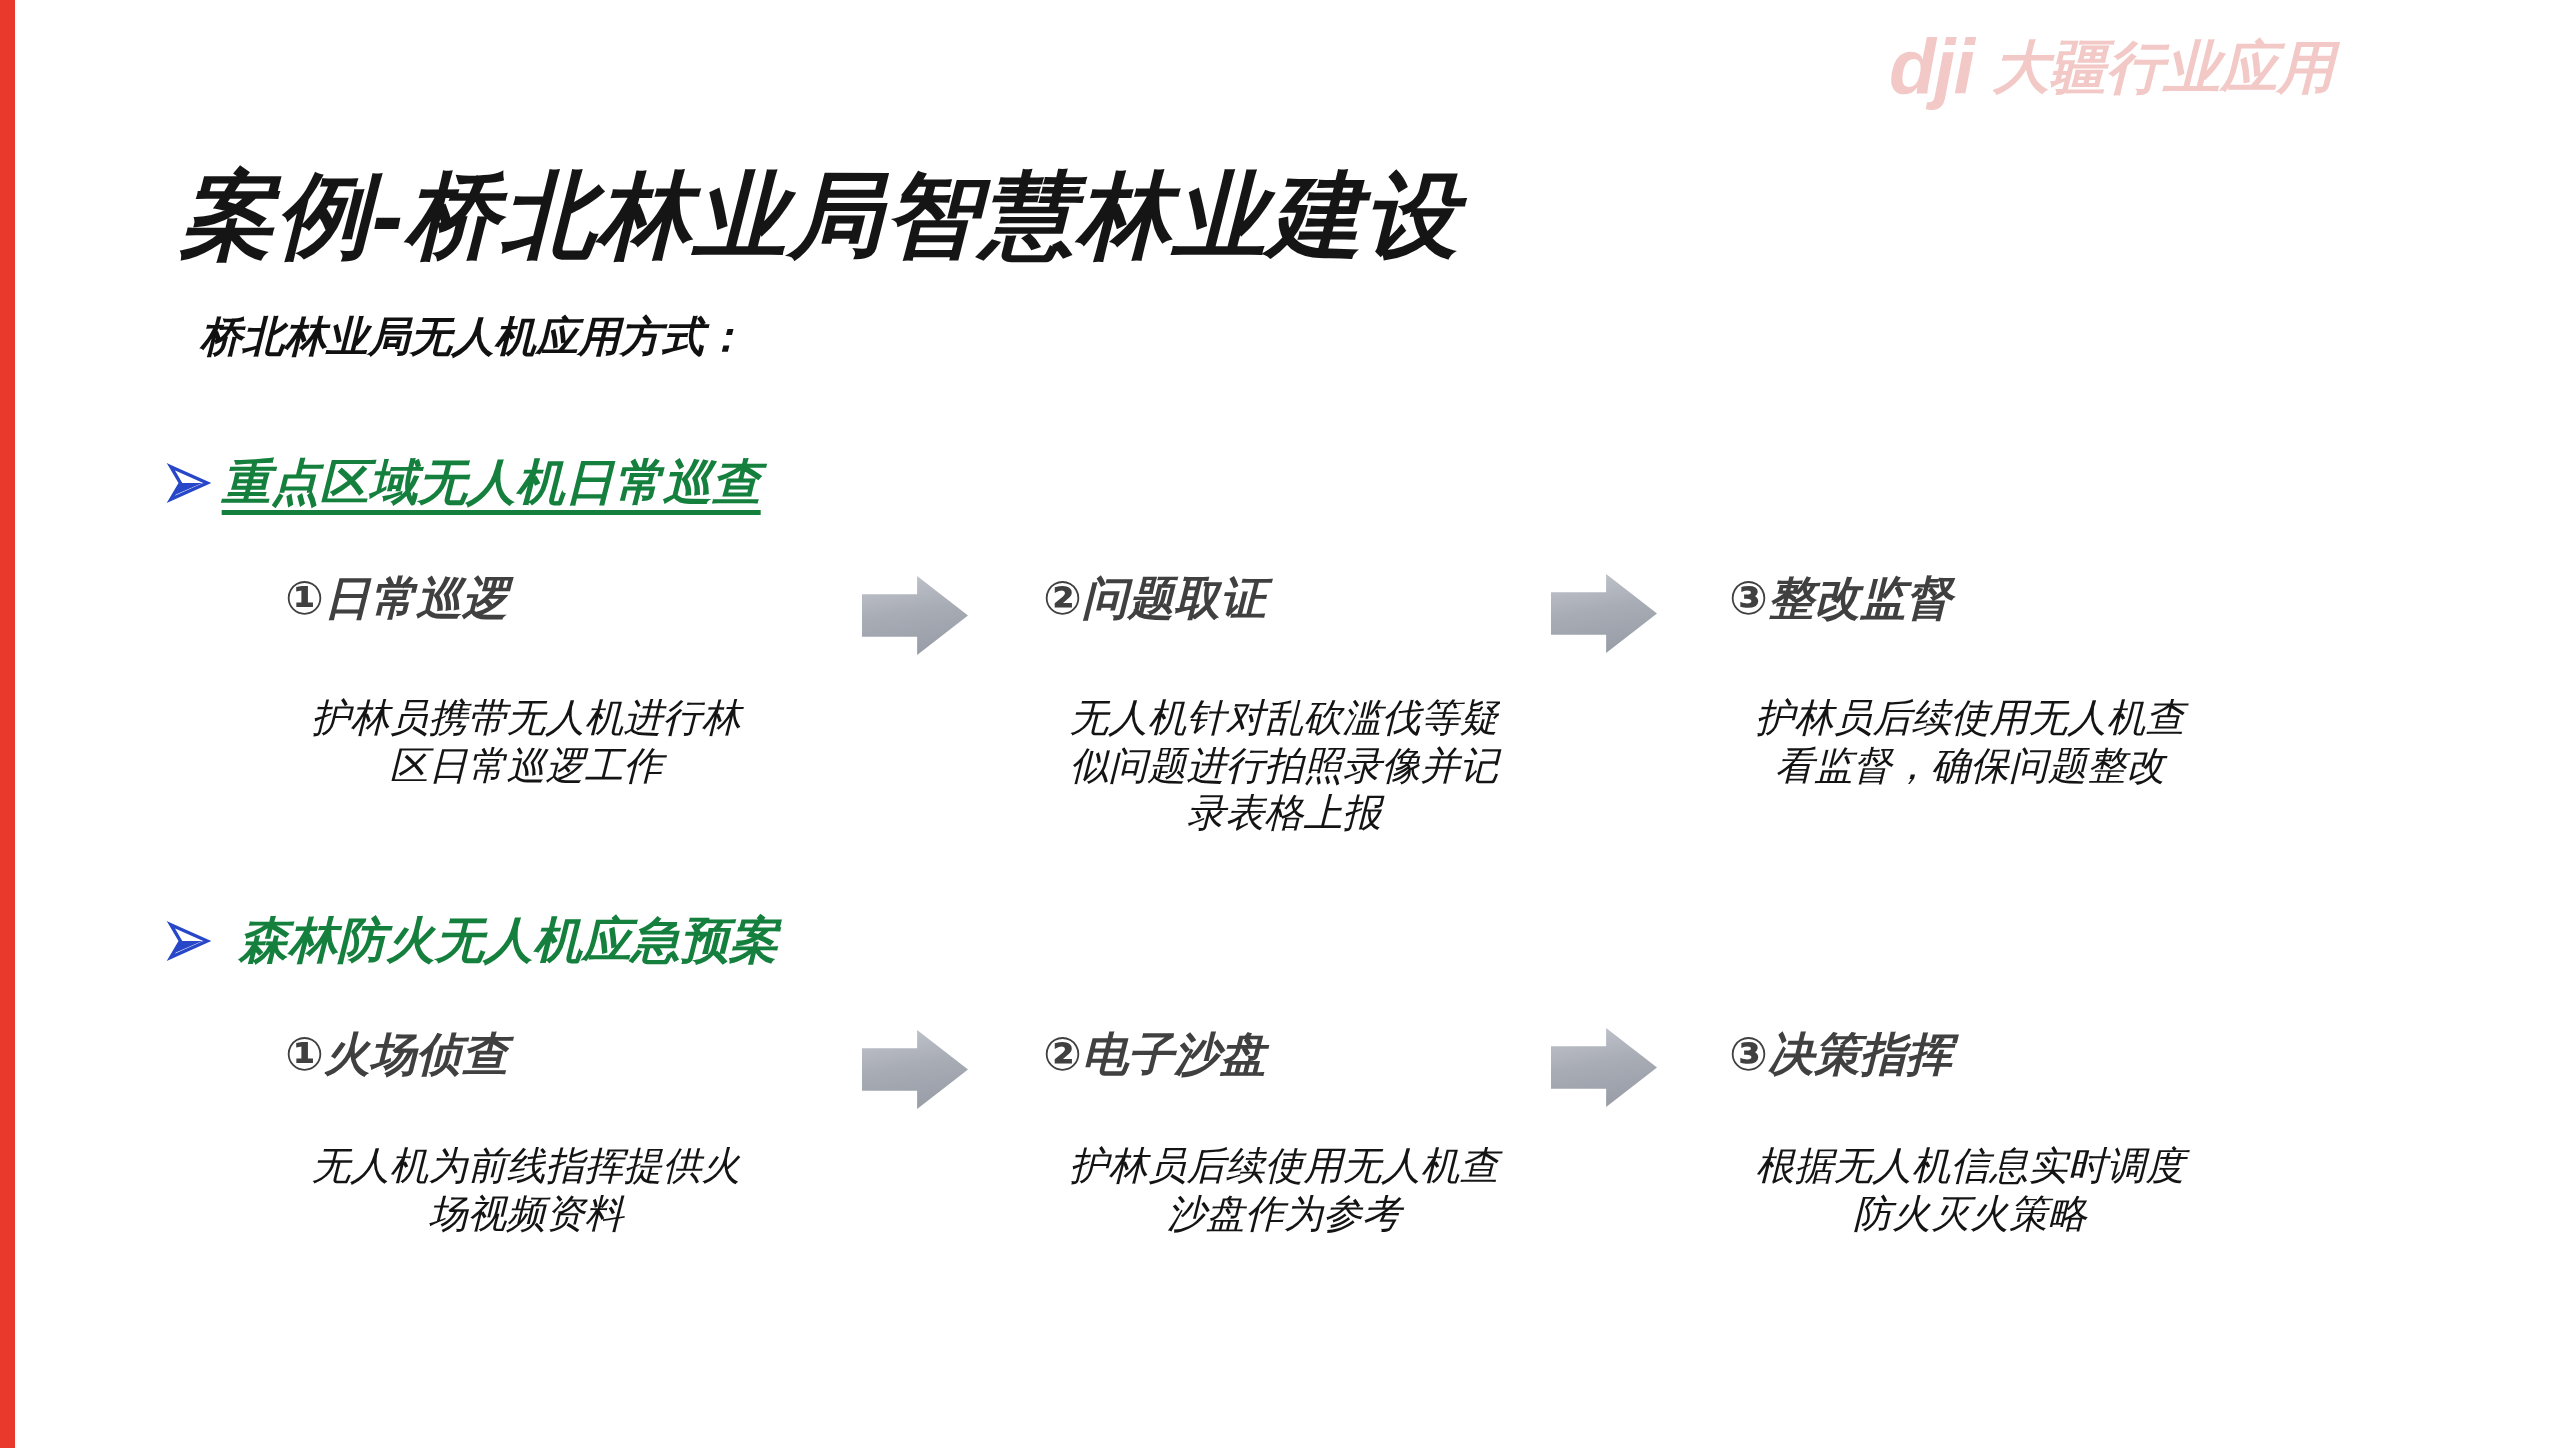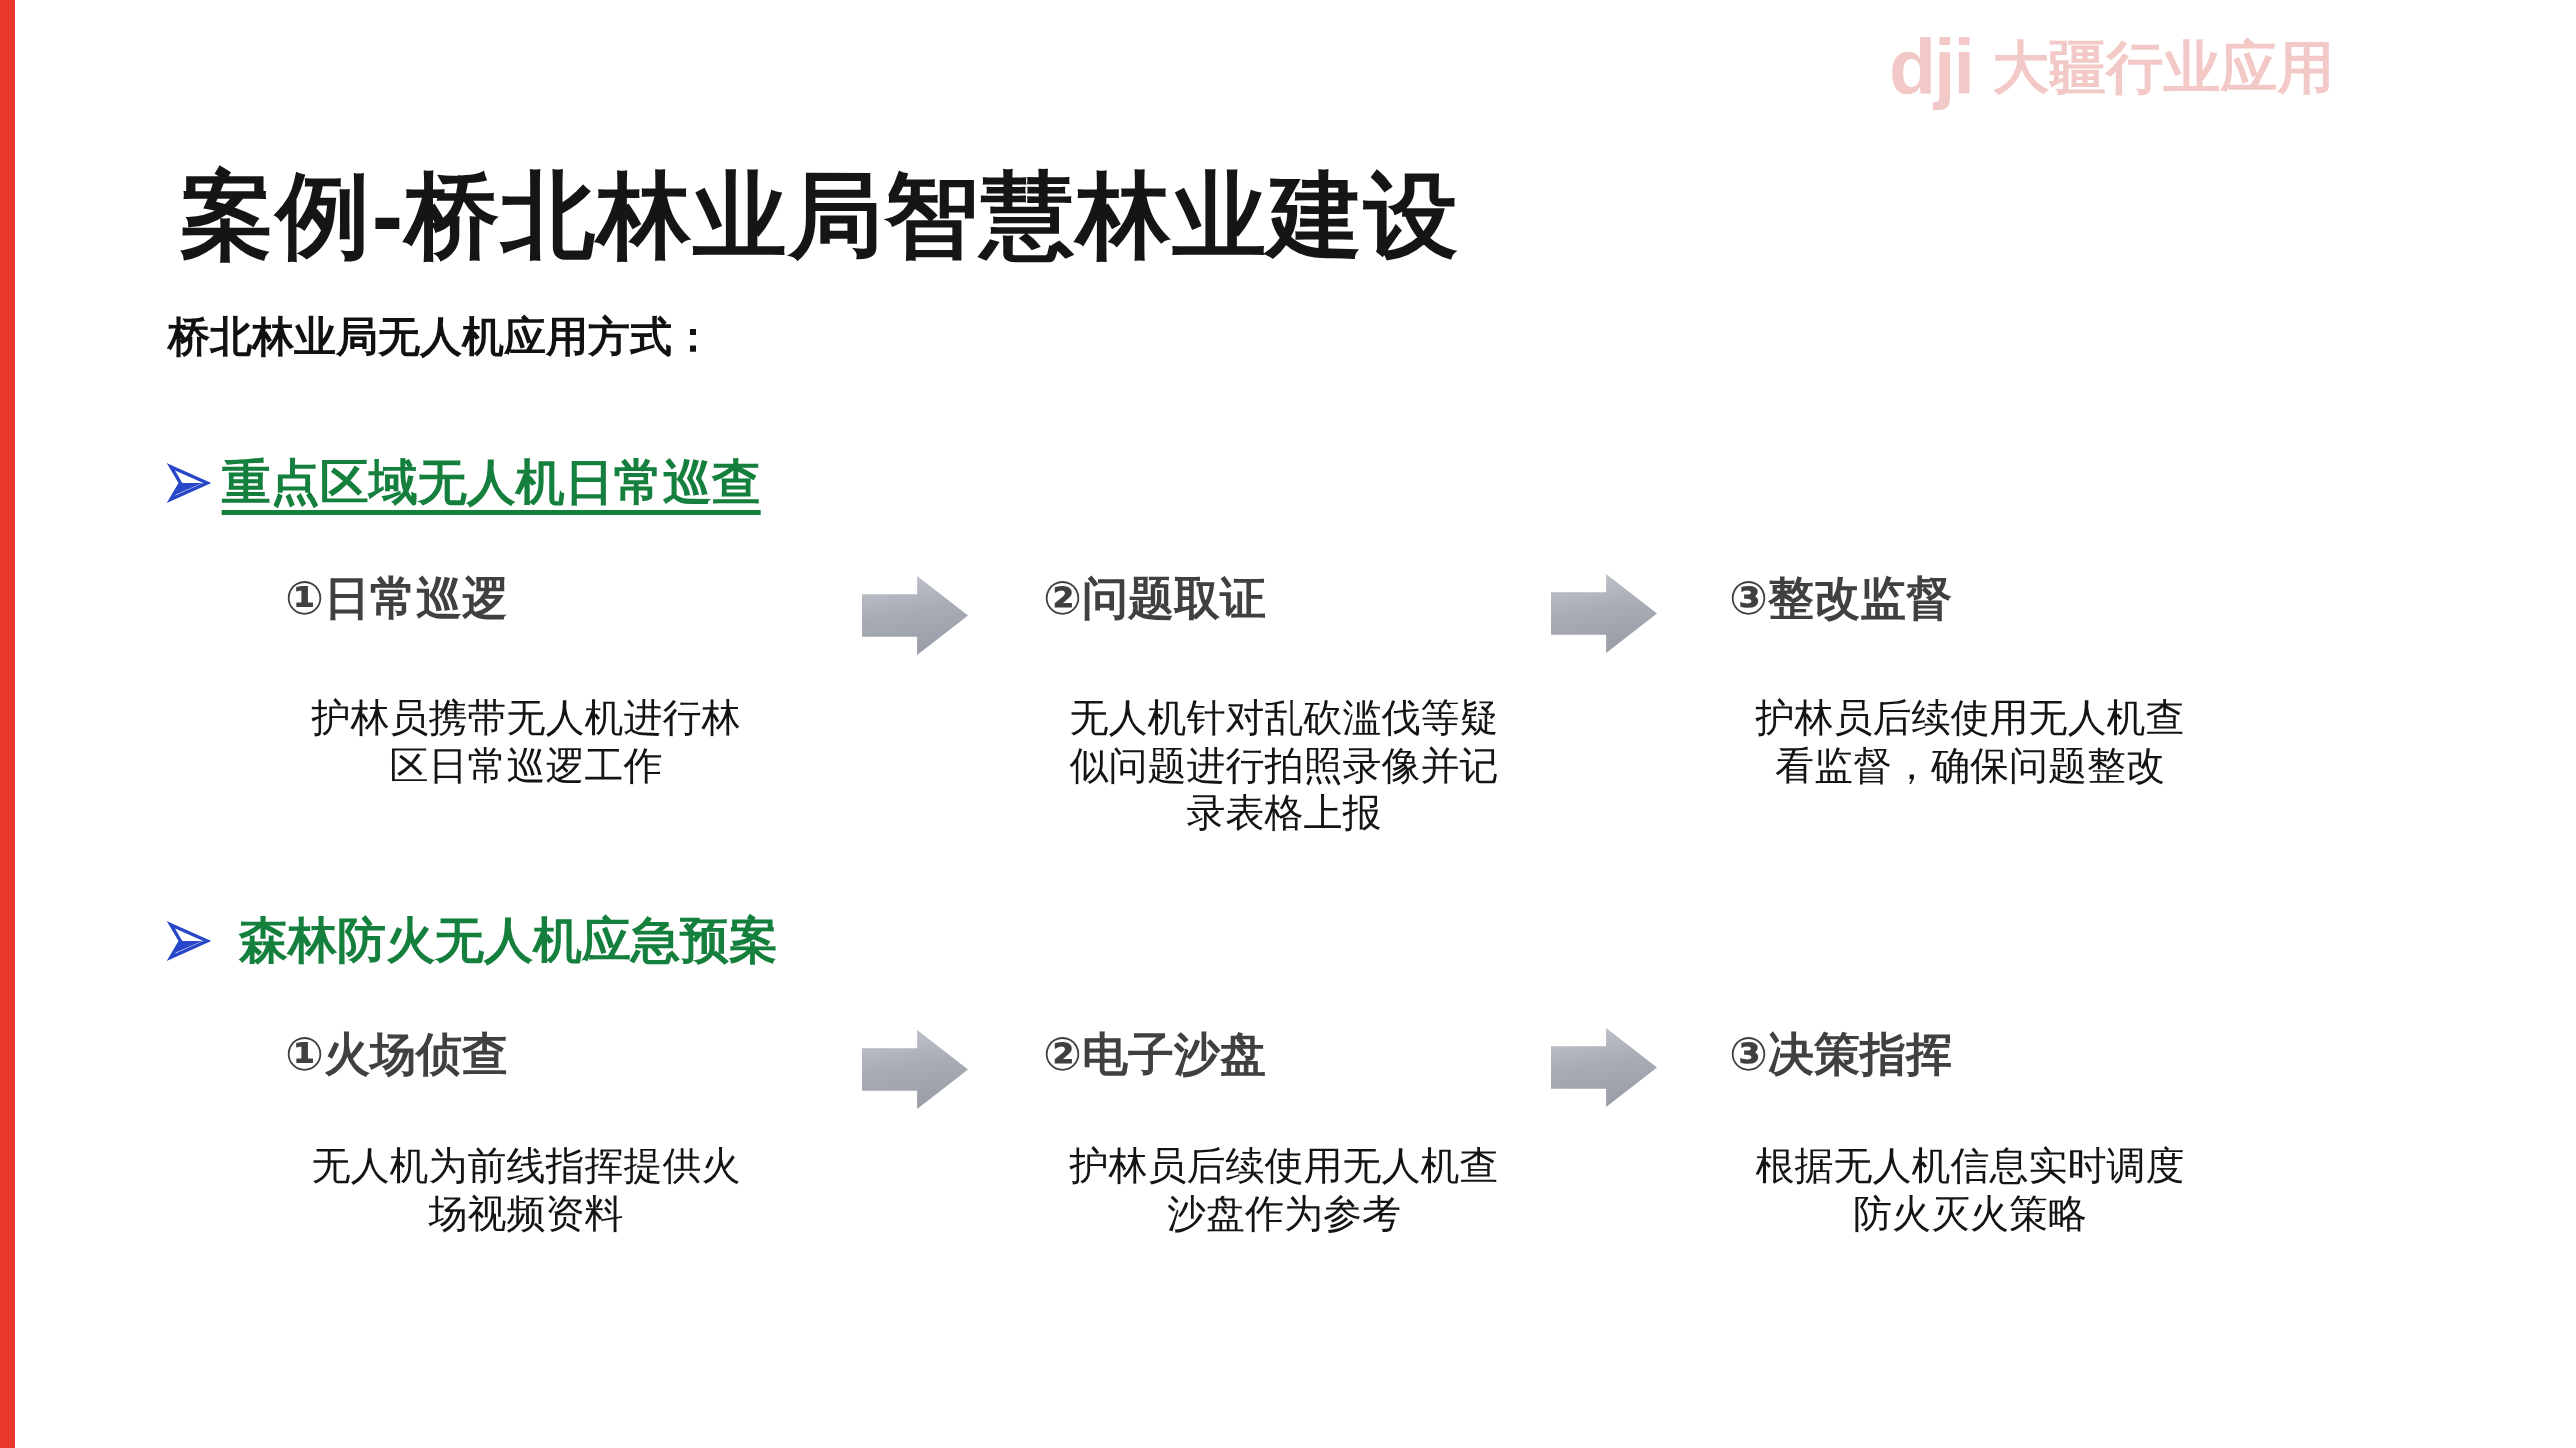--- a/index.html
+++ b/index.html
@@ -1,34 +1,35 @@
 <!DOCTYPE html>
 <html><head>
 <meta charset="utf-8">
 <style>
   html,body{margin:0;padding:0;background:#ffffff;}
   .stage{
     position:relative;width:2344px;height:1449px;background:#ffffff;overflow:hidden;
     font-family:"Liberation Sans","DejaVu Sans",sans-serif;
+    font-style:italic;
   }
   .left-bar{position:absolute;left:0;top:0;width:14.5px;height:1449px;background:#E8392C;}
 
   .watermark{
     position:absolute;top:29px;right:9.7px;display:flex;align-items:center;gap:19.3px;
     color:rgba(217,92,82,0.33);white-space:nowrap;user-select:none;
   }
   .watermark .brand{font-size:77px;font-weight:900;letter-spacing:-1.9px;line-height:1;}
   .watermark .wlabel{font-size:57px;font-weight:bold;line-height:1;}
 
   .title{
     position:absolute;left:180px;top:162px;font-size:94px;font-weight:900;
     color:#151515;letter-spacing:1.9px;white-space:nowrap;line-height:1.15;
   }
   .subtitle{
-    position:absolute;left:168px;top:309px;font-size:42px;font-weight:bold;
+    position:absolute;left:200px;top:309px;font-size:42px;font-weight:bold;
     color:#111;white-space:nowrap;
   }
 
   .section-heading{
     position:absolute;left:166px;display:flex;align-items:center;
     color:#15803d;font-weight:bold;font-size:49px;white-space:nowrap;
   }
   .section-heading.first{top:450px;}
   .section-heading.second{top:908px;}
   .section-heading .htext{margin-left:9.7px;}

